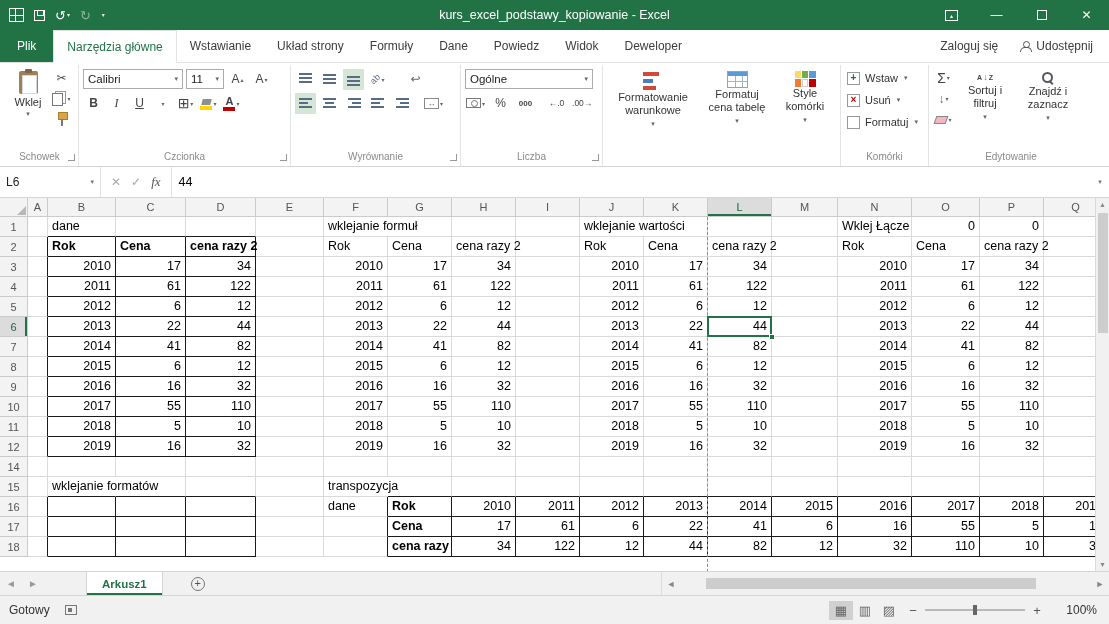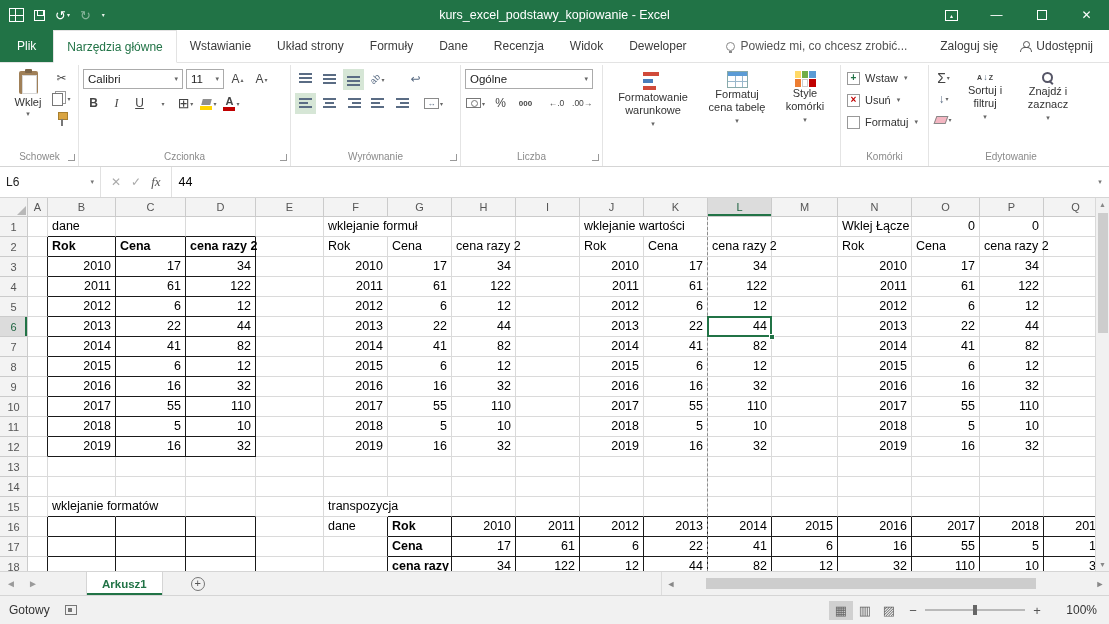--- a/index.html
+++ b/index.html
@@ -215,28 +215,24 @@
   </div>
 
   <div class="tabrow">
     <div class="ftab">Plik</div>
     <div id="ribbon-tabs">
         <span class="rtab active">Narzędzia główne</span>
         <span class="rtab">Wstawianie</span>
         <span class="rtab">Układ strony</span>
         <span class="rtab">Formuły</span>
         <span class="rtab">Dane</span>
-        <span class="rtab">Recenzja</span>
+        <span class="rtab">Powiedz</span>
         <span class="rtab">Widok</span>
         <span class="rtab">Deweloper</span>
       </div>
-    <div class="tellme">
-      <span class="ic-bulb"></span>
-      <span>Powiedz mi, co chcesz zrobić...</span>
-    </div>
     <div class="tabright">
       <span>Zaloguj się</span>
       <span class="sharebtn">
         <span class="ic-person"></span>
         <span>Udostępnij</span>
       </span>
     </div>
   </div>
 
   <div class="ribbon">
@@ -1044,40 +1040,20 @@
           </div>
           <div class="gcell cell" style="width: 68px;">
             <div class="ctext num">16</div>
           </div>
           <div class="gcell cell" style="width: 64px;">
             <div class="ctext num">32</div>
           </div>
           <div class="gcell cell" style="width: 64px;"></div>
         </div>
         <div class="grow">
-          <div class="gcell rowhead" style="width: 28px;">13</div>
-          <div class="gcell cell" style="width: 20px;"></div>
-          <div class="gcell cell" style="width: 68px;"></div>
-          <div class="gcell cell" style="width: 70px;"></div>
-          <div class="gcell cell" style="width: 70px;"></div>
-          <div class="gcell cell" style="width: 68px;"></div>
-          <div class="gcell cell" style="width: 64px;"></div>
-          <div class="gcell cell" style="width: 64px;"></div>
-          <div class="gcell cell" style="width: 64px;"></div>
-          <div class="gcell cell" style="width: 64px;"></div>
-          <div class="gcell cell" style="width: 64px;"></div>
-          <div class="gcell cell" style="width: 64px;"></div>
-          <div class="gcell cell" style="width: 64px;"></div>
-          <div class="gcell cell" style="width: 66px;"></div>
-          <div class="gcell cell" style="width: 74px;"></div>
-          <div class="gcell cell" style="width: 68px;"></div>
-          <div class="gcell cell" style="width: 64px;"></div>
-          <div class="gcell cell" style="width: 64px;"></div>
-        </div>
-        <div class="grow">
           <div class="gcell rowhead" style="width: 28px;">14</div>
           <div class="gcell cell" style="width: 20px;"></div>
           <div class="gcell cell" style="width: 68px;"></div>
           <div class="gcell cell" style="width: 70px;"></div>
           <div class="gcell cell" style="width: 70px;"></div>
           <div class="gcell cell" style="width: 68px;"></div>
           <div class="gcell cell" style="width: 64px;"></div>
           <div class="gcell cell" style="width: 64px;"></div>
           <div class="gcell cell" style="width: 64px;"></div>
           <div class="gcell cell" style="width: 64px;"></div>

